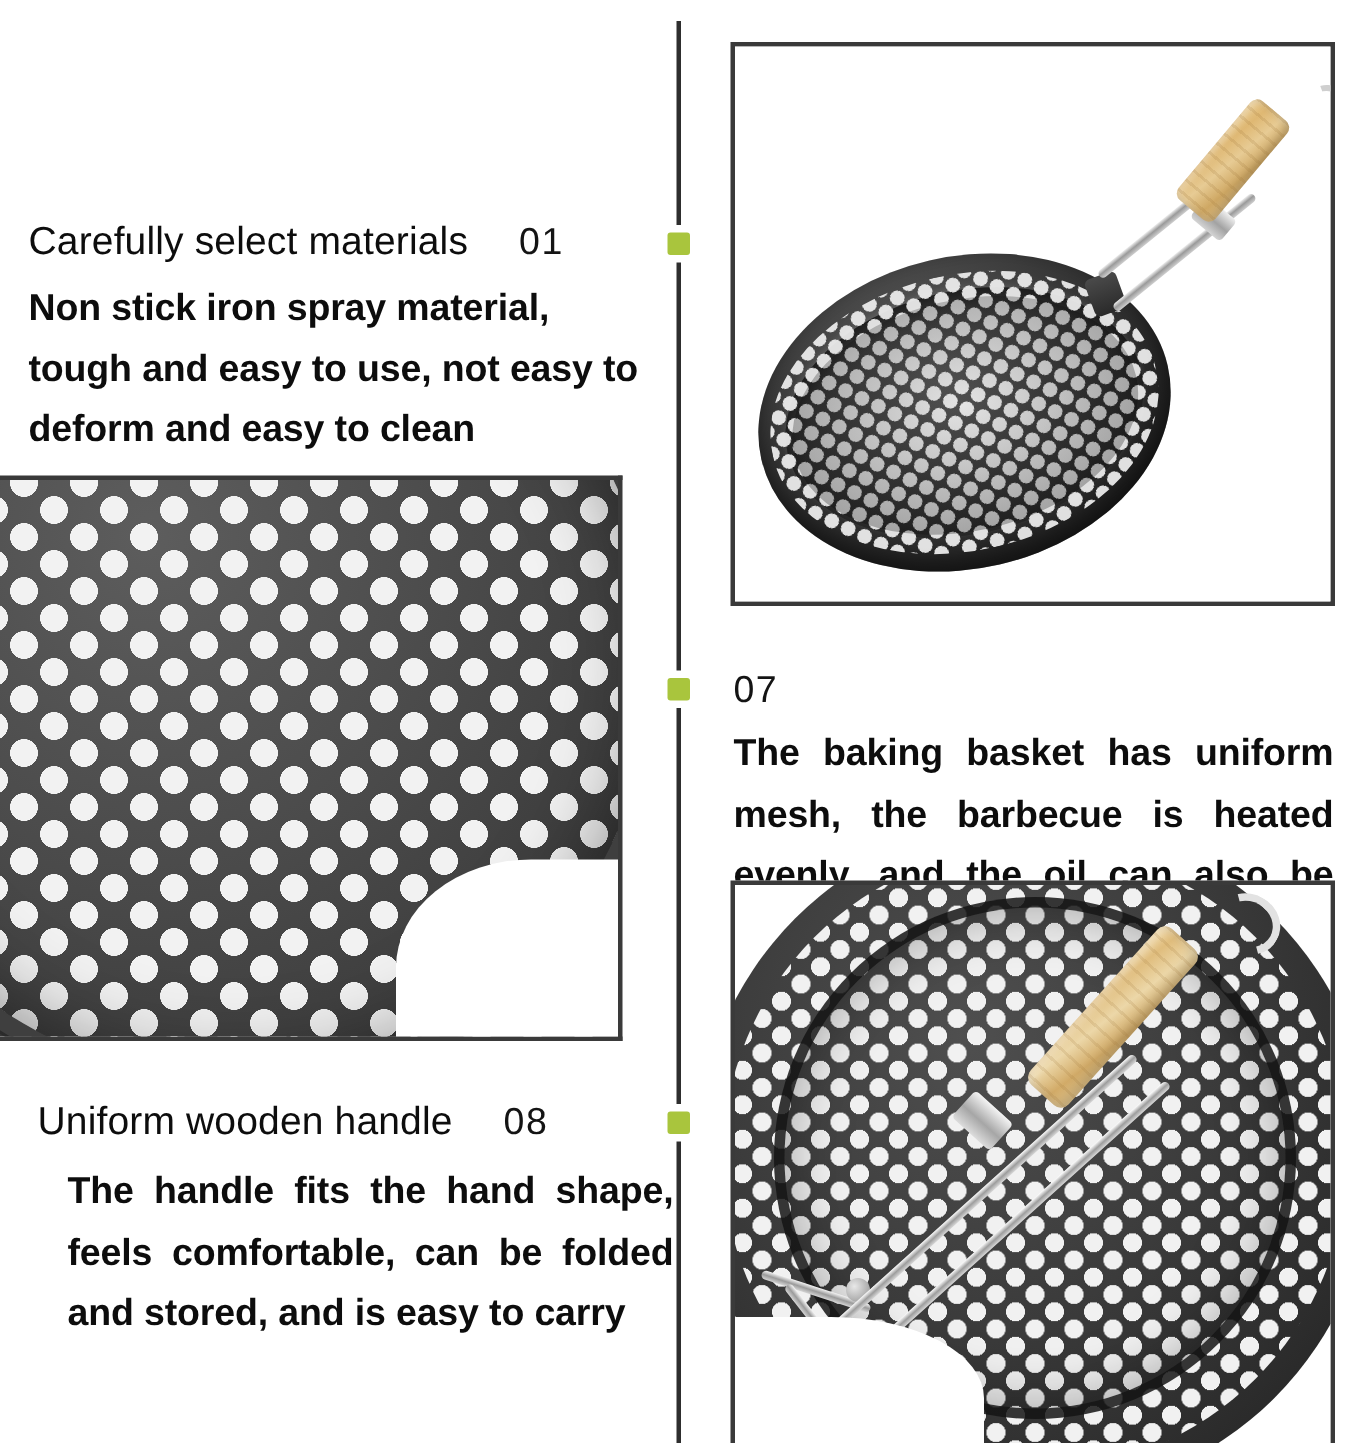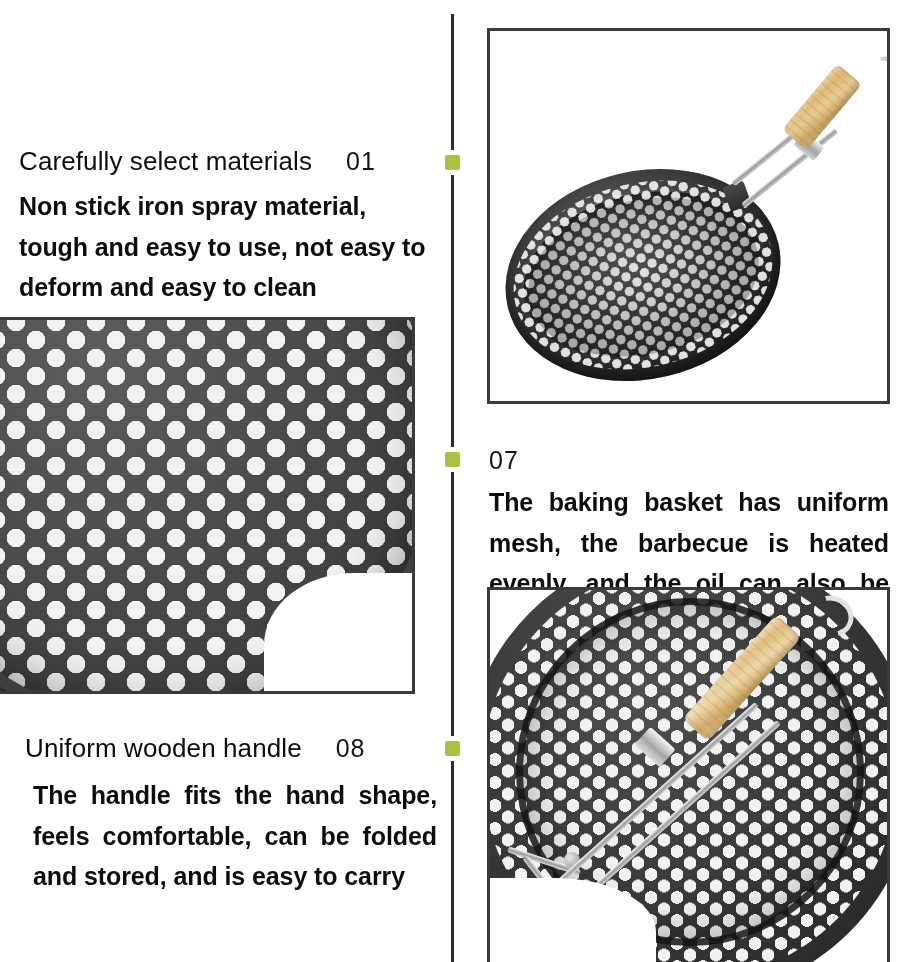--- a/index.html
+++ b/index.html
@@ -85,21 +85,21 @@
   #block-02 .body-text {
     margin-top: 7px;
     width: 400px;
     text-align: justify;
   }
 
   
   #block-03 { left: 25px; top: 718px; width: 412px; }
   #block-03 .body-text {
     margin-top: 11px;
-    margin-left: 8px;
+    margin-left: 20px;
     width: 404px;
     text-align: justify;
   }
 
   
   .panel {
     position: absolute;
     background: #ffffff;
     border: 3px solid #3a3a3a;
     overflow: hidden;

